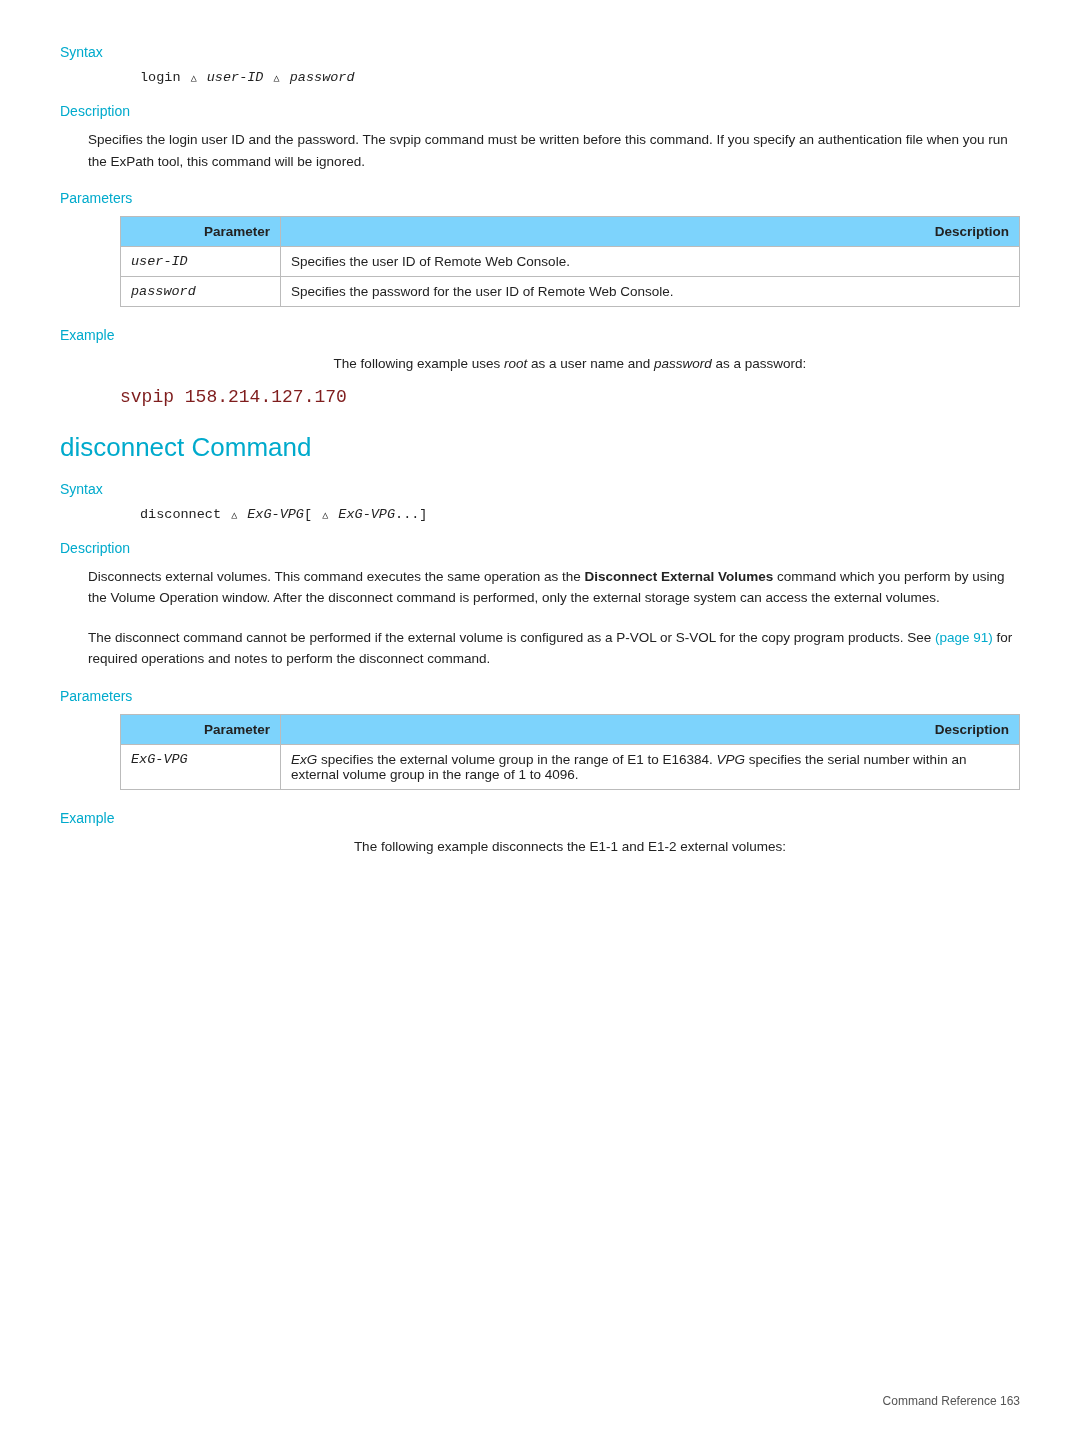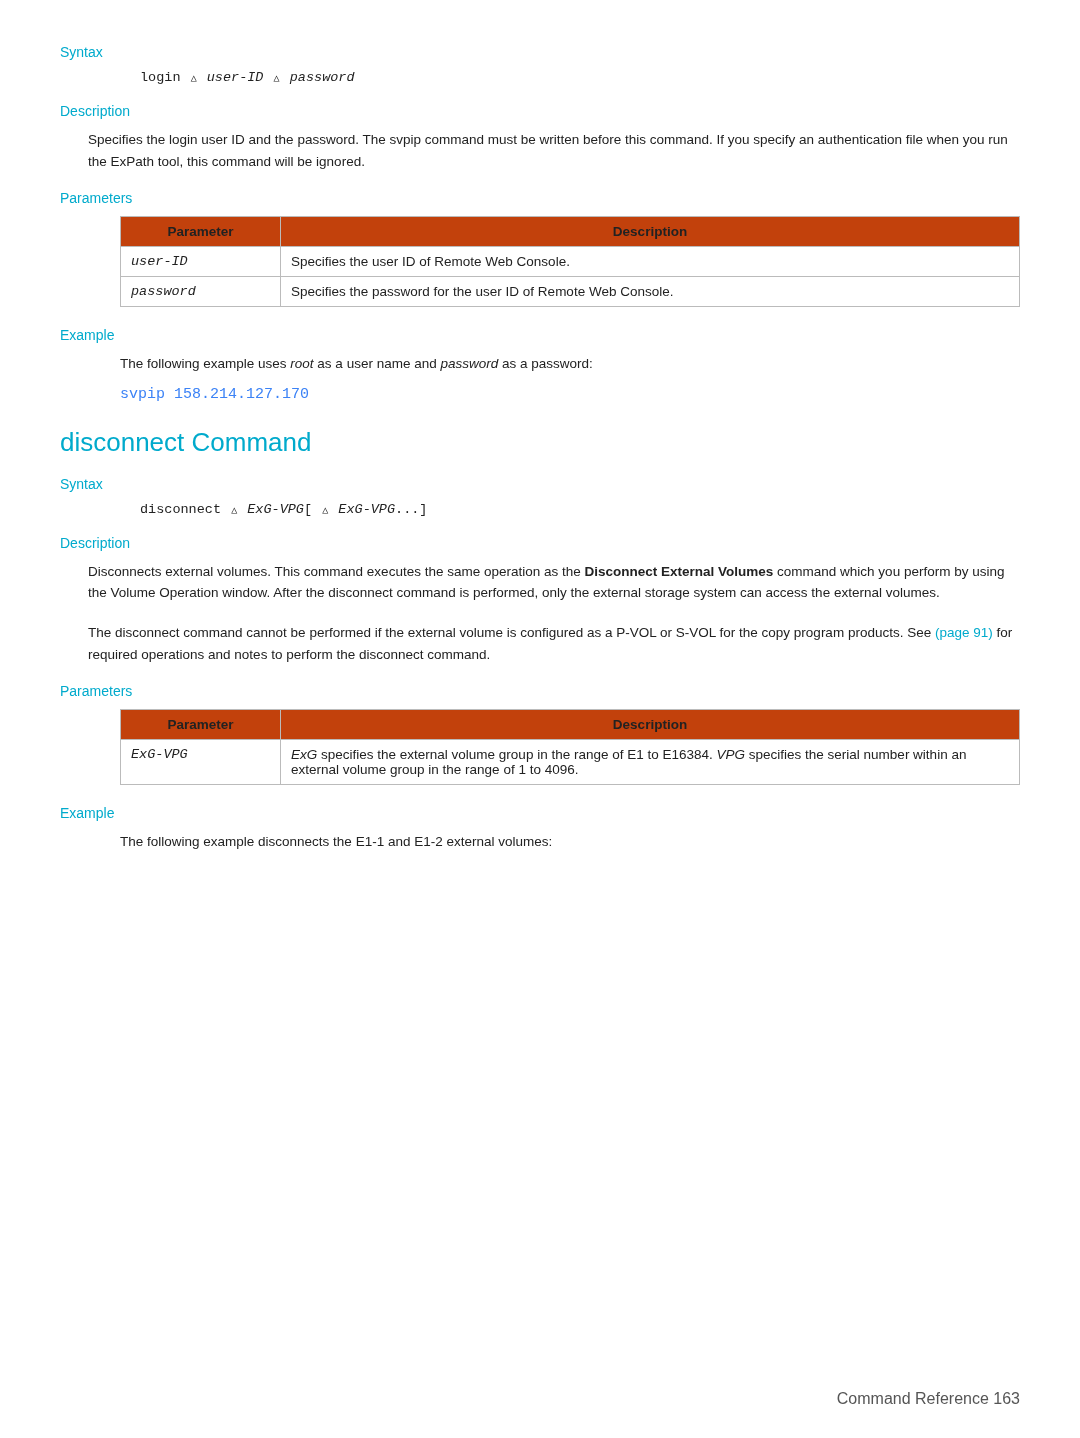--- a/index.html
+++ b/index.html
@@ -68,24 +68,24 @@
 
     table.params-table {
       margin-left: 60px;
       border-collapse: collapse;
       width: calc(100% - 60px);
       margin-bottom: 20px;
       font-size: 13.5px;
     }
 
     table.params-table th {
-      background: #c2410c;
+      background: #7dd3fc;
       border: 1px solid #bbbbbb;
       padding: 7px 10px;
-      text-align: center;
+      text-align: right;
       font-weight: bold;
       font-size: 13.5px;
     }
 
     table.params-table td {
       border: 1px solid #bbbbbb;
       padding: 7px 10px;
       vertical-align: top;
     }
 
@@ -94,27 +94,28 @@
       font-family: 'Courier New', Courier, monospace;
       white-space: nowrap;
       width: 160px;
     }
 
     .example-text {
       margin-left: 60px;
       margin-bottom: 8px;
       font-size: 13.5px;
       line-height: 1.6;
+      text-align: center;
     }
 
     .code-block {
       margin-left: 60px;
       font-family: 'Courier New', Courier, monospace;
-      font-size: 15px;
-      color: #3b82f6;
+      font-size: 18px;
+      color: #7f1d1d;
       margin-bottom: 20px;
       line-height: 1.6;
     }
 
     .italic-word {
       font-style: italic;
     }
 
     .bold-word {
       font-weight: bold;
@@ -122,21 +123,21 @@
 
     .link-text {
       color: #00aacc;
       text-decoration: none;
     }
 
     .page-footer {
       position: absolute;
       bottom: 30px;
       right: 60px;
-      font-size: 16px;
+      font-size: 12px;
       color: #555;
     }
 
     .command-section {
       margin-bottom: 6px;
     }
 
     .section-label {
       margin-bottom: 6px;
     }

